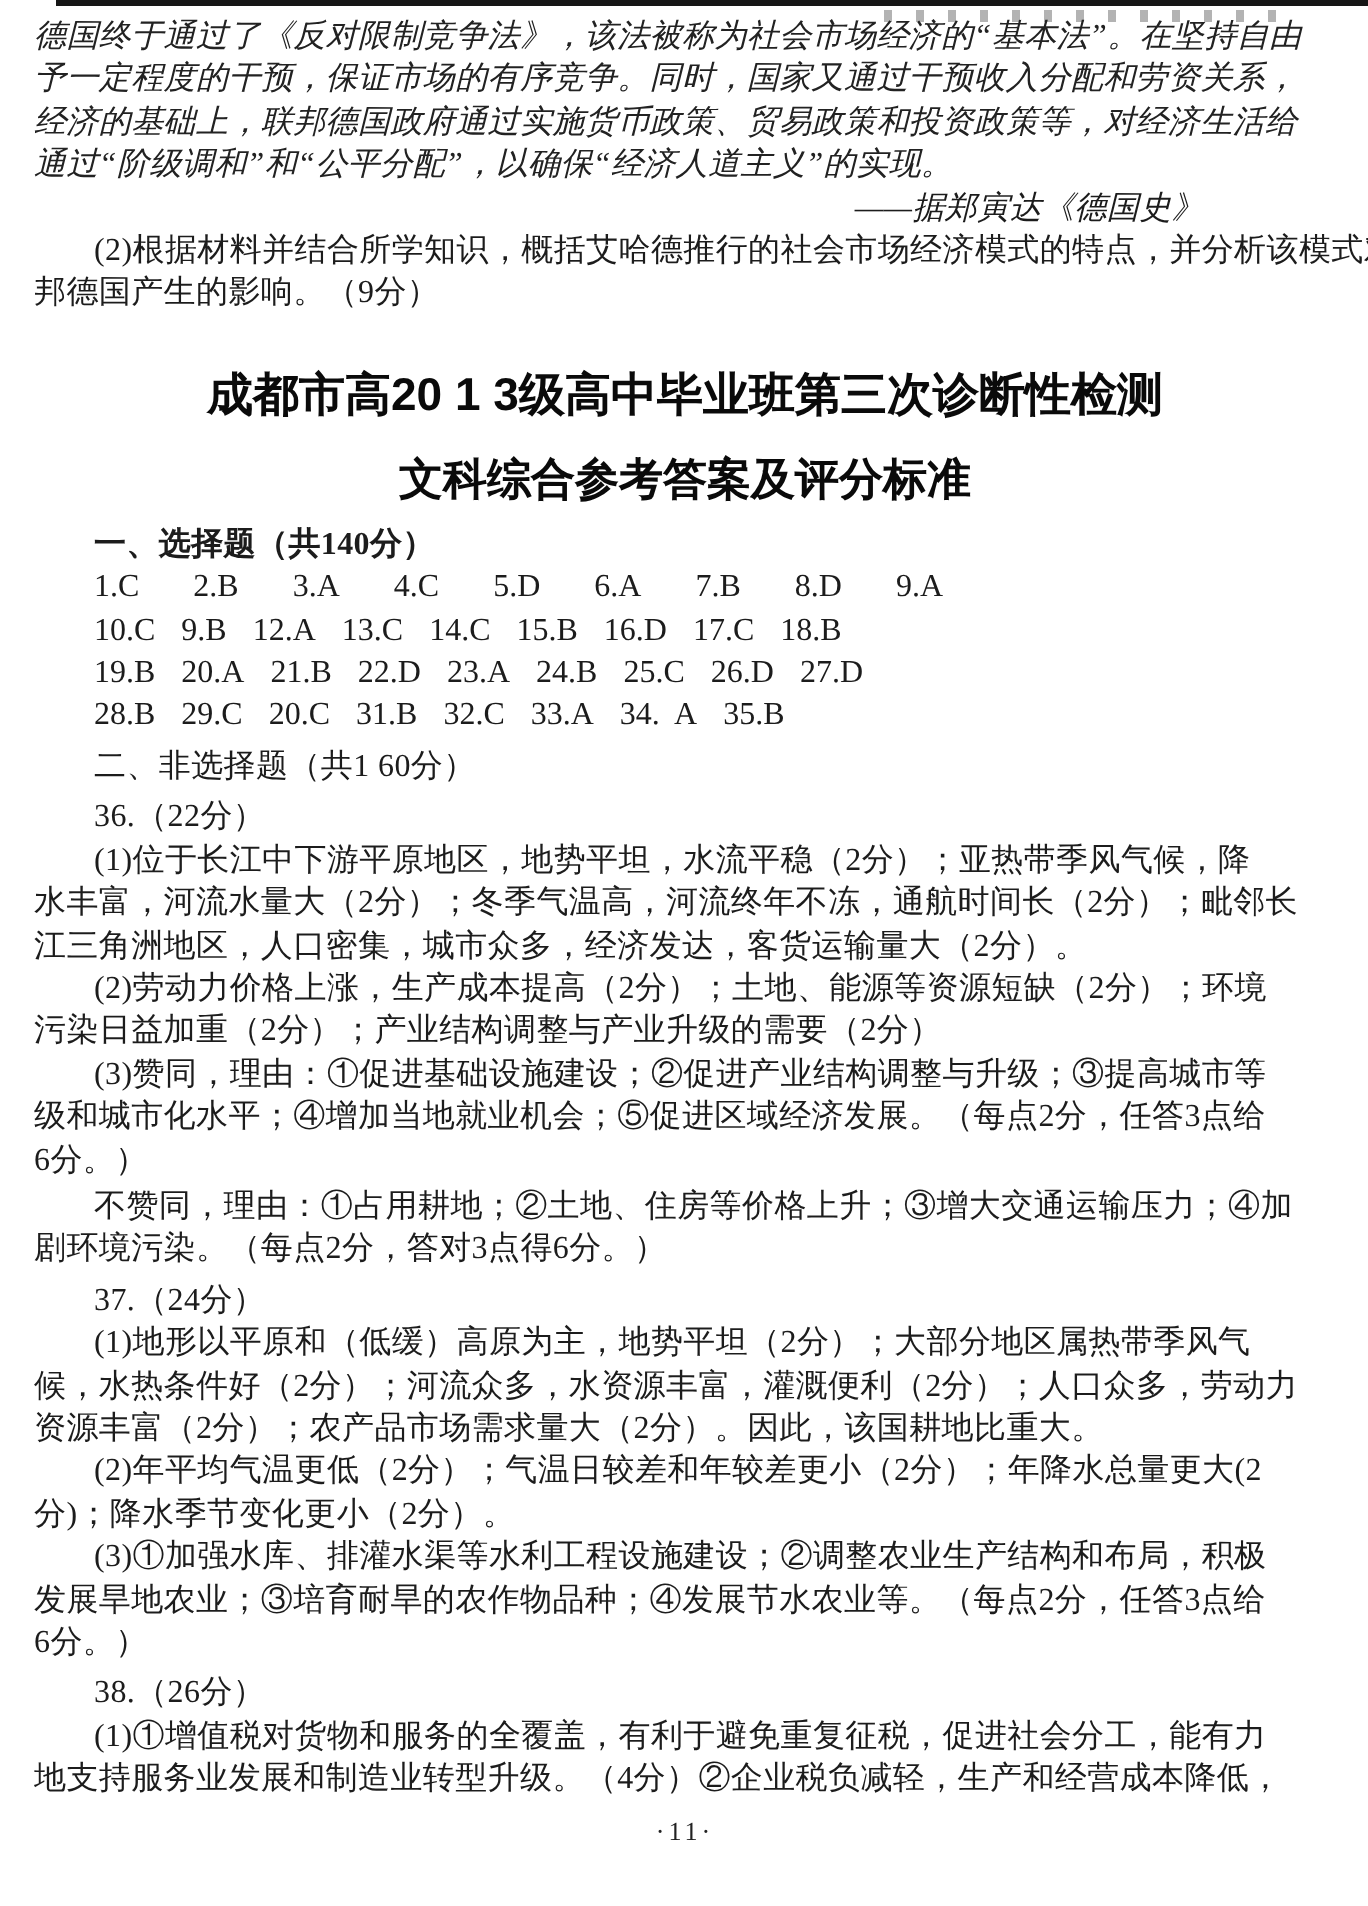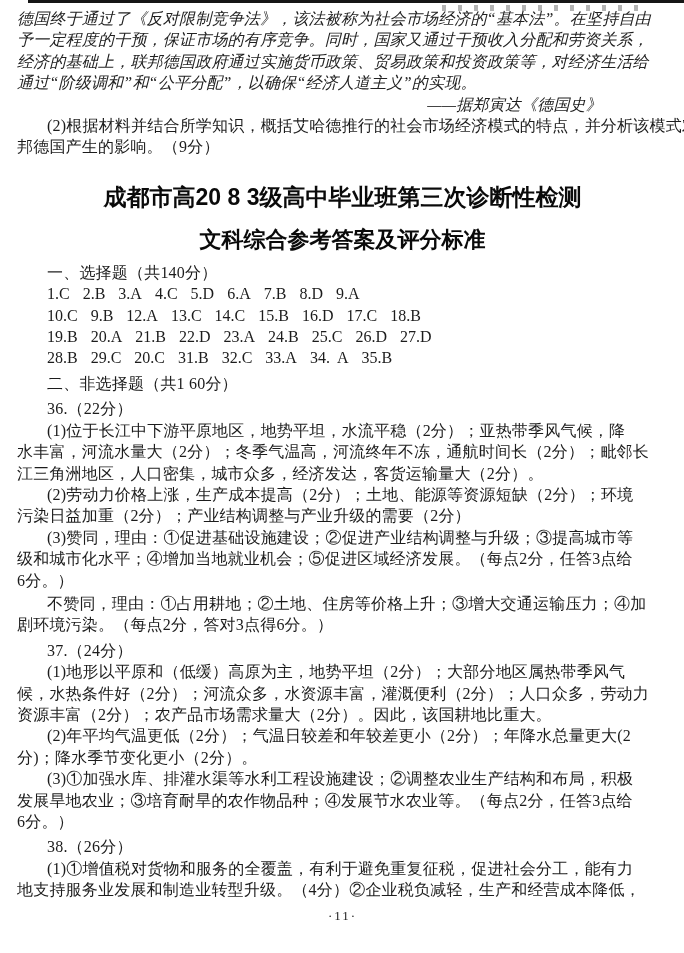--- a/index.html
+++ b/index.html
@@ -51,31 +51,31 @@
   .doc-subtitle {
     font-family: "Liberation Sans", "DejaVu Sans", sans-serif;
     font-weight: 700;
     font-size: 22px;
     line-height: 30px;
     text-align: center;
     color: #0a0a0a;
     margin-top: 13px;
     white-space: nowrap;
   }
-  .mt-head { margin-top: 7px; }
+  .mt-head { margin-top: 7px; font-weight: bold; }
   .mt-sec { margin-top: 4px; }
   .mt-xs { margin-top: 2px; }
   .choices {
     display: flex;
     padding-left: 30px;
     font-size: 16px;
     line-height: 21.4px;
   }
   .choices .item { white-space: pre; }
-  .choices.gap-lg { gap: 13px; }
+  .choices.gap-lg { gap: 27px; }
   .choices.gap-md { gap: 13px; }
   .page-number {
     text-align: center;
     font-size: 13px;
     line-height: 18px;
     margin-top: 6px;
     letter-spacing: 2px;
     color: #222;
   }
 </style>
@@ -89,21 +89,21 @@
 
   <div class="line material">德国终于通过了《反对限制竞争法》，该法被称为社会市场经济的“基本法”。在坚持自由</div>
   <div class="line material">予一定程度的干预，保证市场的有序竞争。同时，国家又通过干预收入分配和劳资关系，</div>
   <div class="line material">经济的基础上，联邦德国政府通过实施货币政策、贸易政策和投资政策等，对经济生活给</div>
   <div class="line material">通过“阶级调和”和“公平分配”，以确保“经济人道主义”的实现。</div>
   <div class="line attribution">——据郑寅达《德国史》</div>
 
   <div class="line indent">(2)根据材料并结合所学知识，概括艾哈德推行的社会市场经济模式的特点，并分析该模式对联</div>
   <div class="line">邦德国产生的影响。（9分）</div>
 
-  <div class="doc-title">成都市高20 8 3级高中毕业班第三次诊断性检测</div>
+  <div class="doc-title">成都市高20 1 3级高中毕业班第三次诊断性检测</div>
   <div class="doc-subtitle">文科综合参考答案及评分标准</div>
 
   <div class="line indent mt-head">一、选择题（共140分）</div>
 
   <div class="choices gap-lg">
     <span class="item">1.C</span>
     <span class="item">2.B</span>
     <span class="item">3.A</span>
     <span class="item">4.C</span>
     <span class="item">5.D</span>

